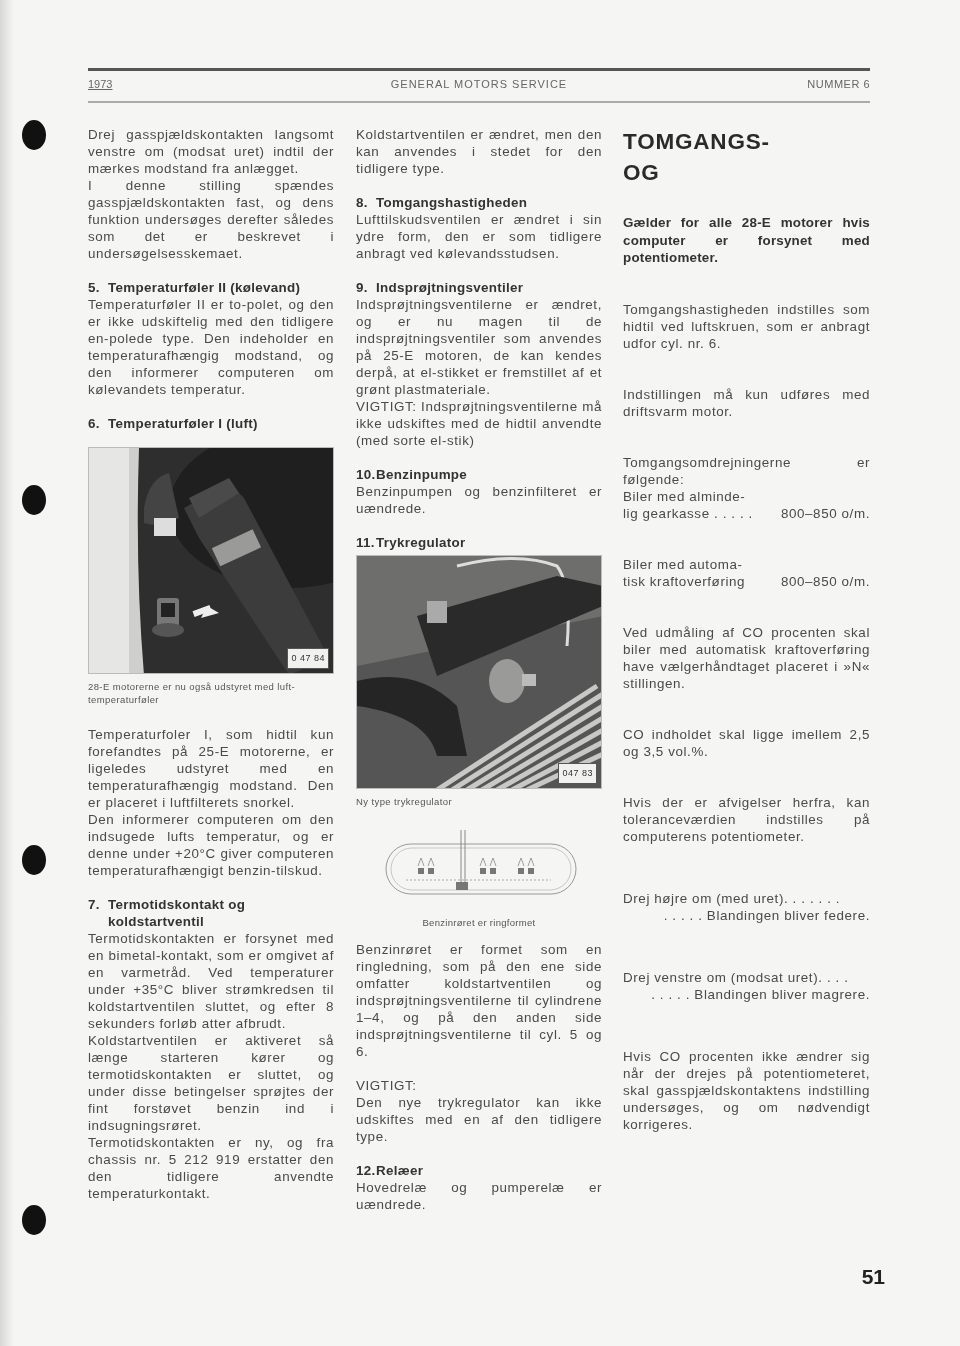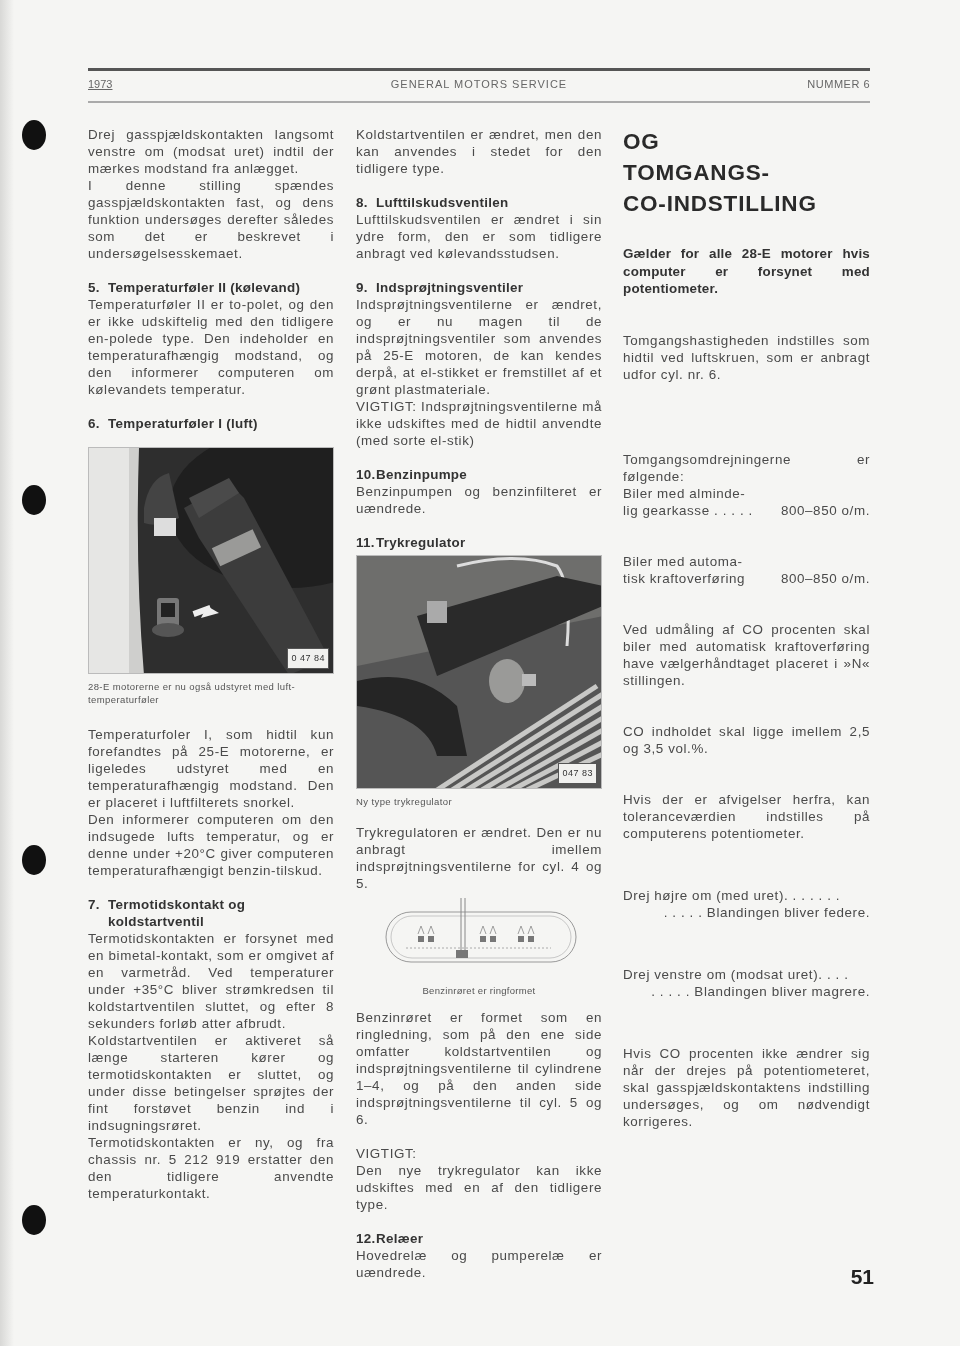--- a/index.html
+++ b/index.html
@@ -32,21 +32,21 @@
   .photo2 { height: 234px; background: #3a3a3a; margin-top: 4px; text-decoration: underline; }
   .photo .badge { position: absolute; right: 4px; bottom: 4px; background: #f1f1ef; border: 1px solid #555; font-size: 9px; padding: 1px 3px; color: #333; letter-spacing: 0.5px; }
   .caption { font-size: 9.5px; line-height: 13px; color: #555; letter-spacing: 0.4px; margin-top: 6px; text-align: left; }
 
   .diagram { position: relative; width: 246px; height: 95px; margin-top: 6px; }
   .diagram-caption { text-align: center; font-size: 9.5px; color: #555; letter-spacing: 0.3px; }
 
   .title { font-size: 22.5px; line-height: 31px; font-weight: bold; color: #2a2a2a; letter-spacing: 0.8px; text-align: left; }
   .subtitle { font-size: 13.4px; line-height: 17.5px; font-weight: bold; color: #333; text-align: justify; letter-spacing: 0.2px; margin-top: 12px; }
   .spec-row { display: flex; justify-content: space-between; }
-  .page-number { position: absolute; right: 86px; top: 1265px; font-size: 21px; font-weight: bold; color: #222; }
+  .page-number { position: absolute; right: 75px; top: 1265px; font-size: 21px; font-weight: bold; color: #222; }
 </style>
 </head>
 <body>
 
 <div class="page">
   <div class="spine"></div>
   <div class="hole" style="top:120px"></div>
   <div class="hole" style="top:485px"></div>
   <div class="hole" style="top:845px"></div>
   <div class="hole" style="top:1205px"></div>
@@ -93,21 +93,21 @@
     <div class="gap"></div>
     <h3><span class="num">7.</span><span>Termotidskontakt og</span><span class="indent">koldstartventil</span></h3>
     <p class="para">Termotidskontakten er forsynet med en bimetal-kontakt, som er omgivet af en varmetråd. Ved temperaturer under +35°C bliver strømkredsen til koldstartventilen sluttet, og efter 8 sekunders forløb atter afbrudt.</p>
     <p class="para">Koldstartventilen er aktiveret så længe starteren kører og termotidskontakten er sluttet, og under disse betingelser sprøjtes der fint forstøvet benzin ind i indsugningsrøret.</p>
     <p class="para">Termotidskontakten er ny, og fra chassis nr. 5 212 919 erstatter den den tidligere anvendte temperaturkontakt.</p>
   </div>
 
   <div class="col col2">
     <p class="para">Koldstartventilen er ændret, men den kan anvendes i stedet for den tidligere type.</p>
     <div class="gap"></div>
-    <h3><span class="num">8.</span><span>Lufttilskudsventilen</span></h3>
+    <h3><span class="num">8.</span><span>Tomgangshastigheden</span></h3>
     <p class="para">Lufttilskudsventilen er ændret i sin ydre form, den er som tidligere anbragt ved kølevandsstudsen.</p>
     <div class="gap"></div>
     <h3><span class="num">9.</span><span>Indsprøjtningsventiler</span></h3>
     <p class="para">Indsprøjtningsventilerne er ændret, og er nu magen til de indsprøjtningsventiler som anvendes på 25-E motoren, de kan kendes derpå, at el-stikket er fremstillet af et grønt plastmateriale.</p>
     <p class="para">VIGTIGT: Indsprøjtningsventilerne må ikke udskiftes med de hidtil anvendte (med sorte el-stik)</p>
     <div class="gap"></div>
     <h3><span class="num">10.</span><span>Benzinpumpe</span></h3>
     <p class="para">Benzinpumpen og benzinfilteret er uændrede.</p>
     <div class="gap"></div>
     <h3><span class="num">11.</span><span>Trykregulator</span></h3>
@@ -128,21 +128,20 @@
           <line x1="170" y1="234" x2="246" y2="198"></line>
           <line x1="95" y1="234" x2="246" y2="138"></line>
           <line x1="80" y1="234" x2="240" y2="130"></line>
         </g>
         <rect x="70" y="45" width="20" height="22" fill="#aaa"></rect>
       </svg>
       <span class="badge">047 83</span>
     </div>
     <p class="caption">Ny type trykregulator</p>
     <div style="height:16px"></div>
-    <p class="para">Trykregulatoren er ændret. Den er nu anbragt imellem indsprøjtningsventilerne for cyl. 4 og 5.</p>
     <div class="diagram">
       <svg width="246" height="80" viewBox="0 0 246 80">
         <rect x="30" y="14" width="190" height="50" rx="25" fill="none" stroke="#999" stroke-width="1"></rect>
         <rect x="35" y="18" width="180" height="42" rx="21" fill="none" stroke="#bbb" stroke-width="0.8"></rect>
         <line x1="105" y1="0" x2="105" y2="55" stroke="#888"></line>
         <line x1="109" y1="0" x2="109" y2="55" stroke="#888"></line>
         <g fill="#777">
           <rect x="62" y="38" width="6" height="6"></rect>
             <rect x="72" y="38" width="6" height="6"></rect>
           <rect x="124" y="38" width="6" height="6"></rect>
@@ -168,29 +167,29 @@
     <div class="gap"></div>
     <p class="para">VIGTIGT:</p>
     <p class="para">Den nye trykregulator kan ikke udskiftes med en af den tidligere type.</p>
     <div class="gap"></div>
     <h3><span class="num">12.</span><span>Relæer</span></h3>
     <p class="para">Hovedrelæ og pumperelæ er uændrede.</p>
   </div>
 
   <div class="col col3">
     <div class="title">
+      <div>TOMGANGS-</div>
       <div>OG</div>
-      <div>TOMGANGS-</div>
-      <div>CO-INDSTILLING</div>
     </div>
     <div style="height:14px"></div>
     <p class="subtitle">Gælder for alle 28-E motorer hvis computer er forsynet med potentiometer.</p>
     <div class="gap2"></div>
     <p class="para">Tomgangshastigheden indstilles som hidtil ved luftskruen, som er anbragt udfor cyl. nr. 6.</p>
     <div class="gap2"></div>
+    <p class="para">Indstillingen må kun udføres med driftsvarm motor.</p>
     <div class="gap2"></div>
     <p class="para">Tomgangsomdrejningerne er følgende:</p>
     <div>
       <div>Biler med alminde-</div>
       <div class="spec-row">
           <span>lig gearkasse . . . . .</span>
           <span>800–850 o/m.</span>
         </div>
     </div>
     <div class="gap2"></div>

